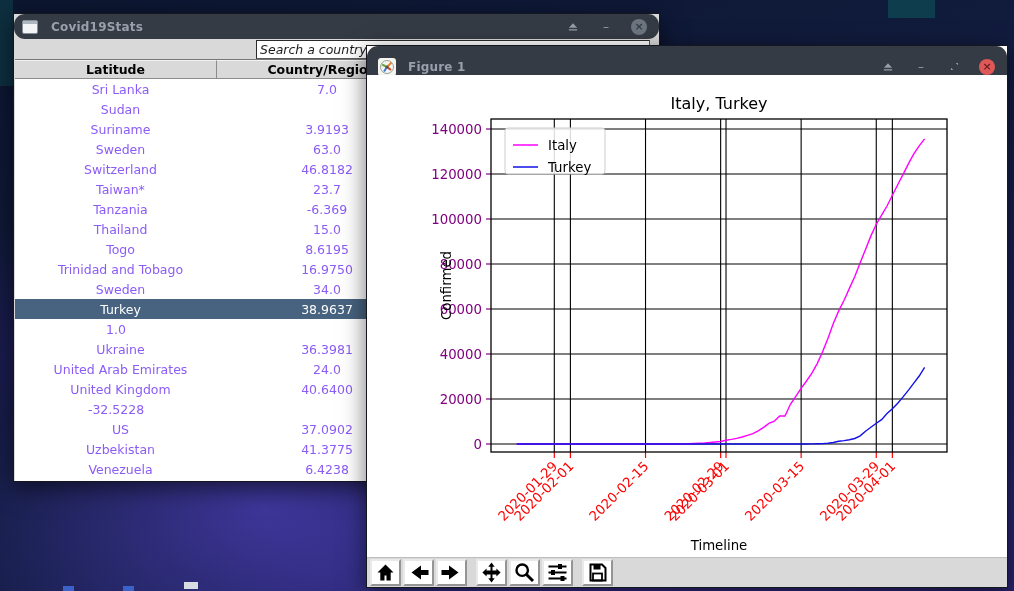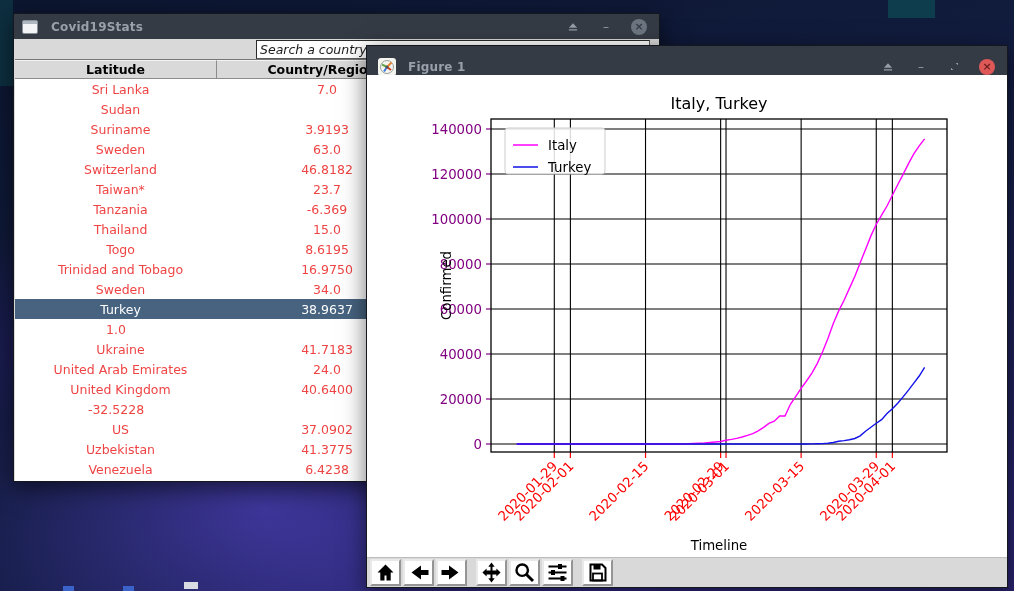--- a/index.html
+++ b/index.html
@@ -7,21 +7,21 @@
   .stage{position:relative;width:1014px;height:591px;overflow:hidden;
     background:
       radial-gradient(420px 260px at 26% 86%, rgba(92,72,212,.55), transparent 70%),
       radial-gradient(520px 300px at 58% 100%, rgba(72,52,182,.50), transparent 72%),
       radial-gradient(320px 220px at 88% 92%, rgba(54,44,150,.45), transparent 70%),
       radial-gradient(260px 180px at 5% 60%, rgba(40,30,110,.5), transparent 70%),
       linear-gradient(160deg,#0c1630 0%,#111b3c 40%,#1c2156 72%,#272166 100%);}
   .deco{position:absolute;}
   
   .window{position:absolute;border:1px solid #14181e;box-shadow:0 6px 22px rgba(0,0,0,.55);}
-  .titlebar{position:absolute;left:0;top:0;right:0;background:#353b45;display:flex;align-items:center;}
+  .titlebar{position:absolute;left:0;top:0;right:0;background:#353b45;display:flex;align-items:center;border-radius:11px;}
   .titlebar .title{color:#98a0ab;font-weight:bold;font-size:12px;letter-spacing:.2px;}
   .tb-btns{margin-left:auto;display:flex;align-items:center;gap:17px;padding-right:12px;}
   .tb-btn{width:16px;height:16px;display:flex;align-items:center;justify-content:center;
           color:#959da8;font-size:12px;cursor:default;}
   .circle-close{width:16px;height:16px;border-radius:50%;background:#6d7680;color:#343b44;
           font-size:11px;font-weight:bold;display:flex;align-items:center;justify-content:center;line-height:1;}
   .circle-close.red{background:#df5858;color:#6e1d1d;}
   
   #covidWin{left:13px;top:13px;width:645px;height:467px;background:#d9d9d9;}
   #covidWin .titlebar{height:25px;}
@@ -33,21 +33,21 @@
       border:1px solid #5a5a5a;border-top-color:#2b2b2b;border-left-color:#2b2b2b;
       font:italic 12.5px "DejaVu Sans",sans-serif;padding:0 3px;color:#111;}
   .search-row input::placeholder{color:#1c1c1c;font-style:italic;}
   .ctable{position:absolute;left:1px;top:45px;width:643px;bottom:0;background:#fff;border-top:1px solid #777;}
   .thead{display:flex;height:19px;background:#d9d9d9;font-weight:bold;font-size:12.5px;}
   .th{display:flex;align-items:center;justify-content:center;box-sizing:border-box;
       border-right:1px solid #8c8c8c;border-bottom:1px solid #8c8c8c;border-top:1px solid #f3f3f3;}
   .th.c1{width:211px;}
   .th.c2{width:202px;}
   .th.c3{flex:1;border-right:none;}
-  .trow{display:flex;height:20px;font-size:12.5px;color:#ef4444;background:#fff;}
+  .trow{display:flex;height:20px;font-size:12.5px;color:#8b5cf6;background:#fff;}
   .trow.selected{background:#47637f;color:#fff;}
   .tc{display:flex;align-items:center;justify-content:center;}
   .tc.c1{width:211px;}
   .tc.c2{width:202px;}
   
   #figWin{left:366px;top:45px;width:640px;height:541px;background:#fff;}
   #figWin .titlebar{height:41px;}
   .mpl-icon{width:18px;height:18px;margin:0 12px 0 11px;}
   .fig-canvas{position:absolute;left:0;top:29px;width:640px;height:482px;background:#fff;}
   .mpl-toolbar{position:absolute;left:0;bottom:0;width:100%;height:30px;background:#d9d9d9;
@@ -137,21 +137,21 @@
           </div>
           <div class="trow selected">
             <div class="tc c1">Turkey</div>
             <div class="tc c2">38.9637</div>
           </div>
           <div class="trow">
             <div class="tc c2">1.0</div>
           </div>
           <div class="trow">
             <div class="tc c1">Ukraine</div>
-            <div class="tc c2">41.7183</div>
+            <div class="tc c2">36.3981</div>
           </div>
           <div class="trow">
             <div class="tc c1">United Arab Emirates</div>
             <div class="tc c2">24.0</div>
           </div>
           <div class="trow">
             <div class="tc c1">United Kingdom</div>
             <div class="tc c2">40.6400</div>
           </div>
           <div class="trow">

